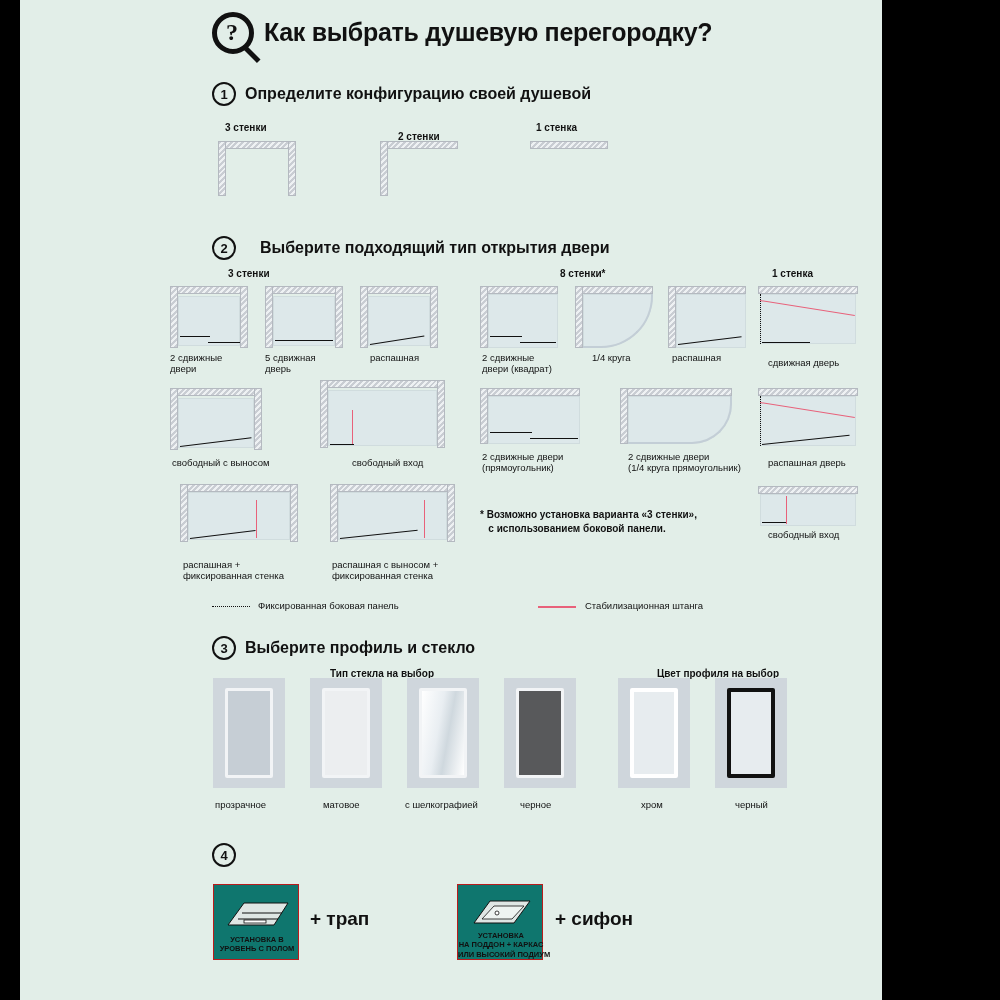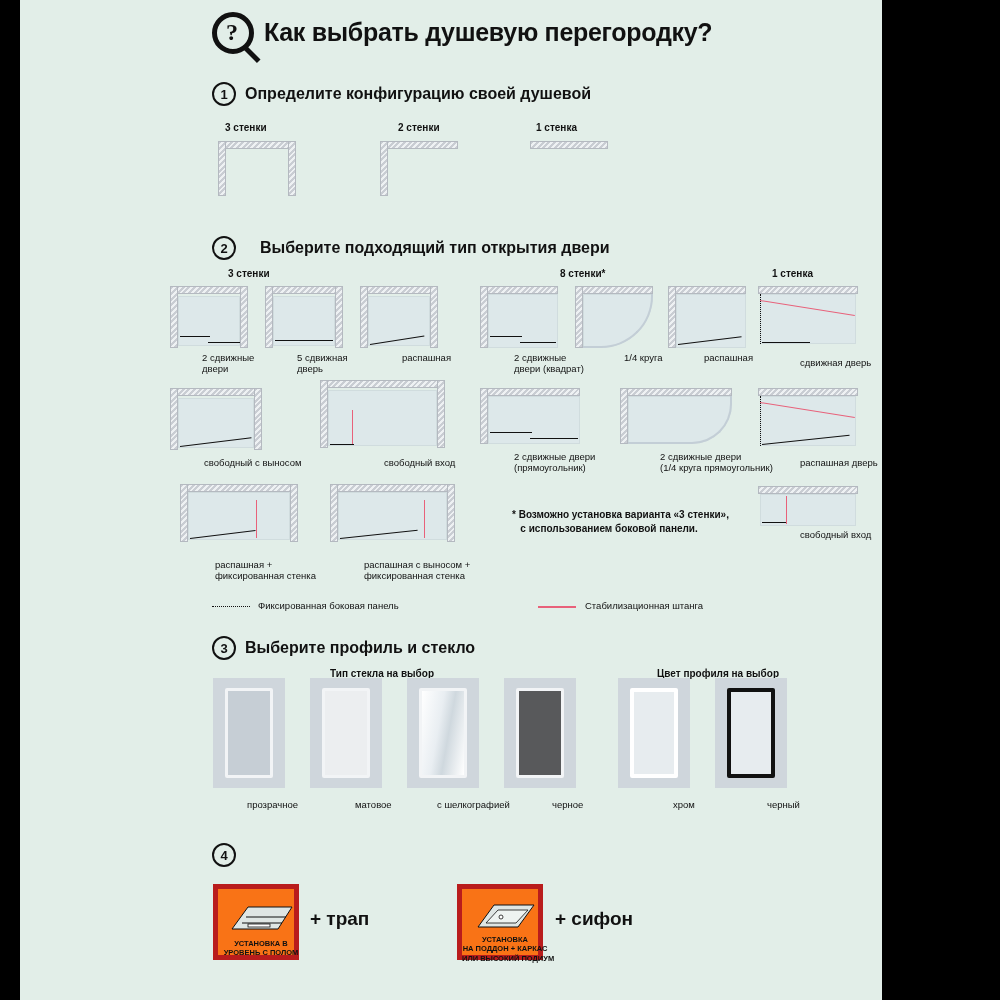--- a/index.html
+++ b/index.html
@@ -2,21 +2,21 @@
 <html><head>
 <meta charset="utf-8">
 <style>
   html,body{margin:0;padding:0;background:#000;}
   body{width:1000px;height:1000px;font-family:"Liberation Sans",sans-serif;}
   .poster{position:absolute;left:20px;top:0;width:862px;height:1000px;background:#e2eee8;}
   .stage{position:relative;width:862px;height:1000px;}
 
   
   .ttl{position:absolute;font-weight:bold;color:#111;}
-  .lbl{position:absolute;font-size:9.5px;color:#111;line-height:1.15;margin-left:32px;}
+  .lbl{position:absolute;font-size:9.5px;color:#111;line-height:1.15;}
   .lbl-b{position:absolute;font-size:10px;font-weight:bold;color:#111;}
 
   
   .hdr-icon{position:absolute;left:192px;top:12px;width:50px;height:50px;}
   .hdr-icon .c{position:absolute;left:0;top:0;width:42px;height:42px;border:5px solid #111;border-radius:50%;box-sizing:border-box;}
   .hdr-icon .h{position:absolute;left:34px;top:34px;width:18px;height:5px;background:#111;transform:rotate(45deg);transform-origin:left center;}
   .hdr-icon .q{position:absolute;left:14px;top:7px;font-size:24px;font-weight:bold;color:#111;font-family:"Liberation Serif",serif;}
   .hdr-title{left:244px;top:18px;font-size:25px;letter-spacing:-.3px;}
 
   
@@ -33,21 +33,21 @@
   .rod{position:absolute;background:#e8617a;}
   .line{position:absolute;background:#111;transform-origin:left center;height:1px;}
 
   .legend-txt{position:absolute;font-size:9.5px;color:#111;}
 
   
   .tile{position:absolute;background:#cfd6dc;}
   .pane{position:absolute;box-sizing:border-box;border-radius:2px;}
 
   
-  .box4{position:absolute;border:5px solid #b91c1c;background:#f97316;box-sizing:border-box;}
+  .box4{position:absolute;border:1px solid #b91c1c;background:#0f766e;box-sizing:border-box;}
   .plus{position:absolute;font-size:19px;font-weight:bold;color:#111;}
   .cap4{position:absolute;font-size:7.5px;font-weight:bold;color:#111;text-align:center;line-height:1.25;}
 </style>
 </head>
 <body>
 
 <div class="poster">
 <div class="stage">
 
   <div class="hdr-icon">
@@ -58,21 +58,21 @@
   <div class="ttl hdr-title">Как выбрать душевую перегородку?</div>
 
   <div class="step" style="left:192px;top:82px;">1</div>
   <div class="step-h" style="left:225px;top:85px;">Определите конфигурацию своей душевой</div>
 
   <div class="lbl-b" style="left:205px;top:122px;">3 стенки</div>
   <div class="wall" style="left:198px;top:141px;width:78px;height:8px;"></div>
   <div class="wall" style="left:198px;top:141px;width:8px;height:55px;"></div>
   <div class="wall" style="left:268px;top:141px;width:8px;height:55px;"></div>
 
-  <div class="lbl-b" style="left:378px;top:122px;">2 стенки</div>
+  <div class="lbl-b" style="left:378px;top:131px;">2 стенки</div>
   <div class="wall" style="left:360px;top:141px;width:78px;height:8px;"></div>
   <div class="wall" style="left:360px;top:141px;width:8px;height:55px;"></div>
 
   <div class="lbl-b" style="left:516px;top:122px;">1 стенка</div>
   <div class="wall" style="left:510px;top:141px;width:78px;height:8px;"></div>
 
   <div class="step" style="left:192px;top:236px;">2</div>
   <div class="step-h" style="left:240px;top:239px;">Выберите подходящий тип открытия двери</div>
 
   <div class="lbl-b" style="left:208px;top:268px;">3 стенки</div>

